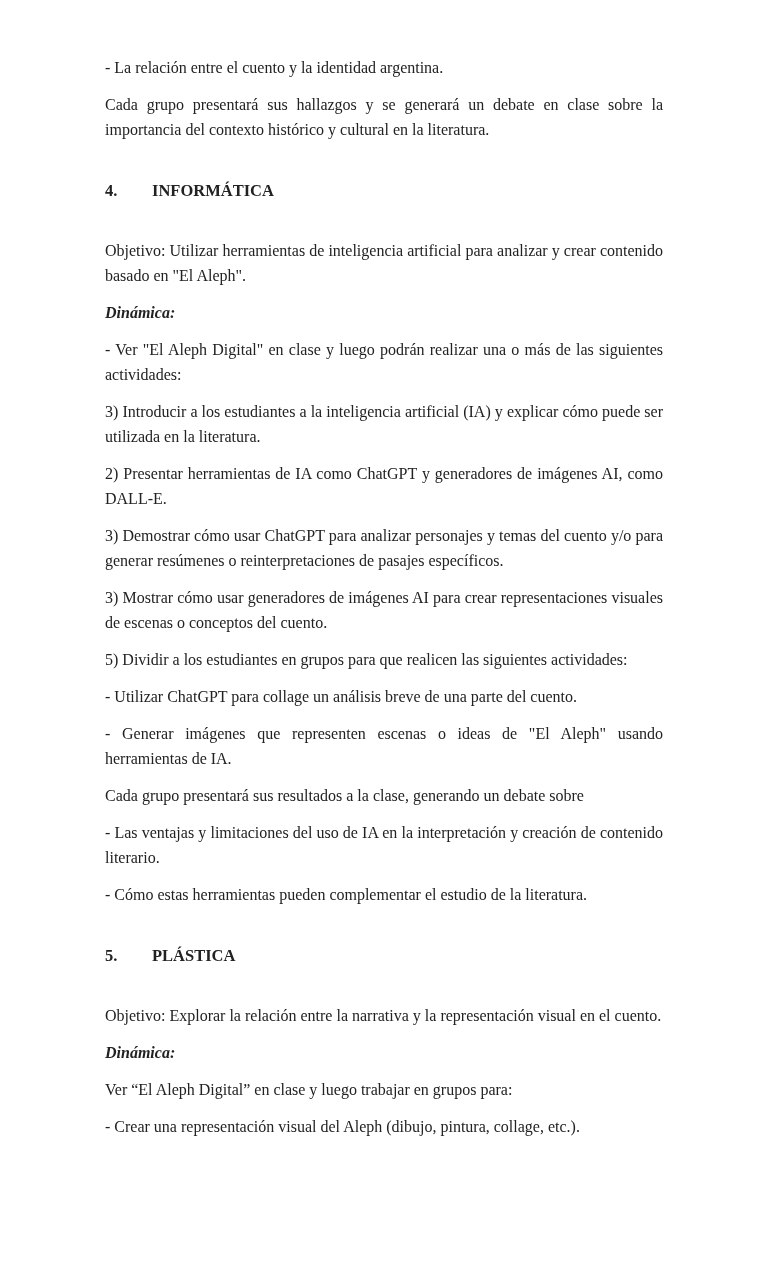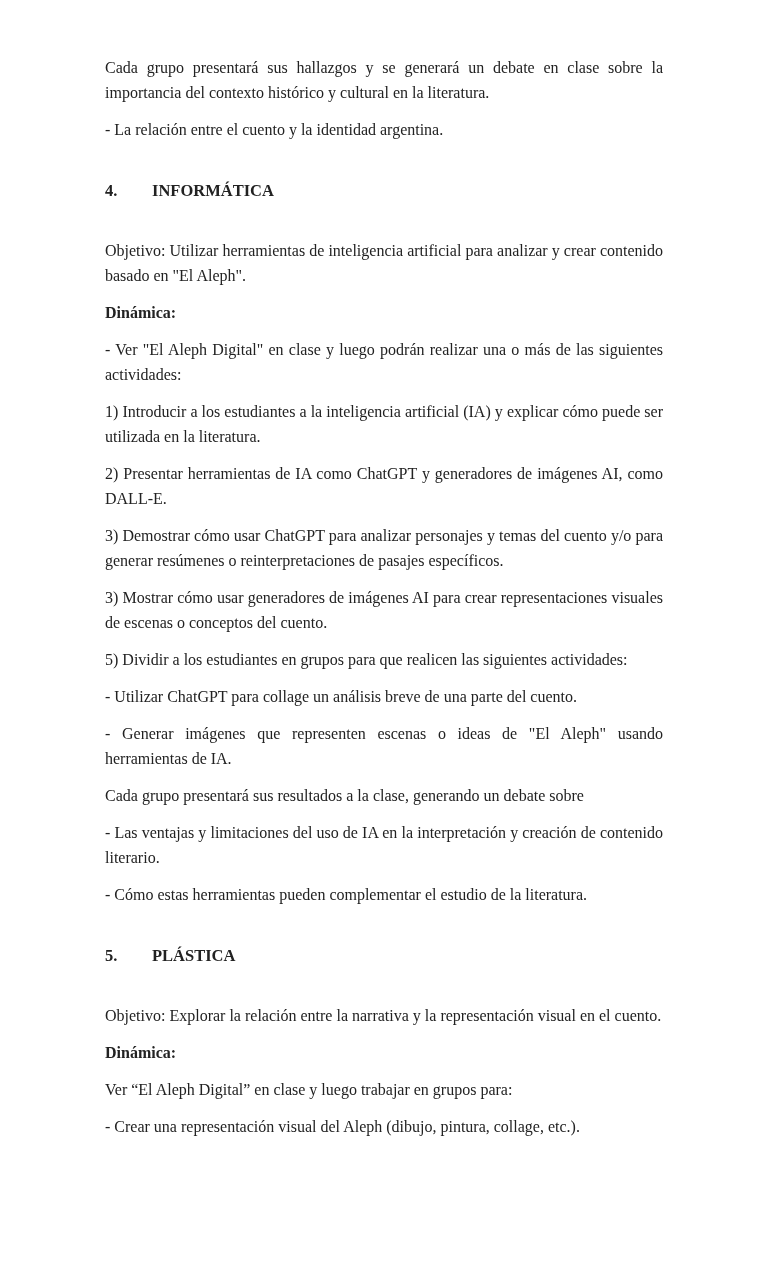--- a/index.html
+++ b/index.html
@@ -26,56 +26,57 @@
     margin: 0 0 12px 0;
     line-height: 25px;
     text-align: justify;
   }
   .lead-label {
     font-weight: normal;
   }
   .bold-line {
     font-weight: bold;
     text-align: left;
+    font-style: italic;
   }
   .heading {
     display: flex;
     font-weight: bold;
     font-size: 16.5px;
     line-height: 26px;
     margin: 36px 0 34px 0;
     text-align: left;
   }
   .heading .num {
     flex: 0 0 47px;
     width: 47px;
   }
 </style>
 </head>
 <body>
 
 <div class="page">
 
+  <p class="para">- La relación entre el cuento y la identidad argentina.</p>
+
   <p class="para">Cada grupo presentará sus hallazgos y se generará un debate en clase sobre la importancia del contexto histórico y cultural en la literatura.</p>
-
-  <p class="para">- La relación entre el cuento y la identidad argentina.</p>
 
   <h2 class="heading">
     <span class="num">4.</span>
     <span class="title">INFORMÁTICA</span>
   </h2>
 
   <p class="para"><span class="lead-label">Objetivo:</span>
     <span>Utilizar herramientas de inteligencia artificial para analizar y crear contenido basado en "El Aleph".</span></p>
 
   <p class="para bold-line">Dinámica:</p>
 
   <p class="para">- Ver "El Aleph Digital" en clase y luego podrán realizar una o más de las siguientes actividades:</p>
 
-  <p class="para">1) Introducir a los estudiantes a la inteligencia artificial (IA) y explicar cómo puede ser utilizada en la literatura.</p>
+  <p class="para">3) Introducir a los estudiantes a la inteligencia artificial (IA) y explicar cómo puede ser utilizada en la literatura.</p>
 
   <p class="para">2) Presentar herramientas de IA como ChatGPT y generadores de imágenes AI, como DALL-E.</p>
 
   <p class="para">3) Demostrar cómo usar ChatGPT para analizar personajes y temas del cuento y/o para generar resúmenes o reinterpretaciones de pasajes específicos.</p>
 
   <p class="para">3) Mostrar cómo usar generadores de imágenes AI para crear representaciones visuales de escenas o conceptos del cuento.</p>
 
   <p class="para">5) Dividir a los estudiantes en grupos para que realicen las siguientes actividades:</p>
 
   <p class="para">- Utilizar ChatGPT para collage un análisis breve de una parte del cuento.</p>

